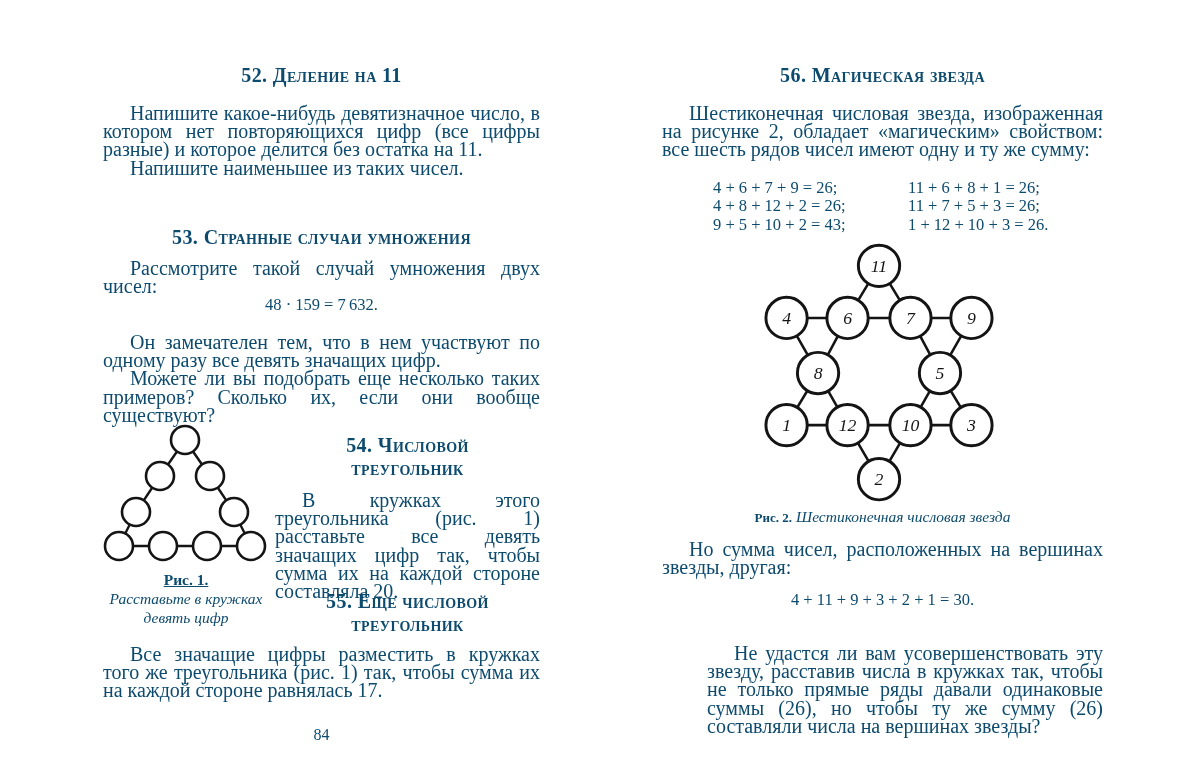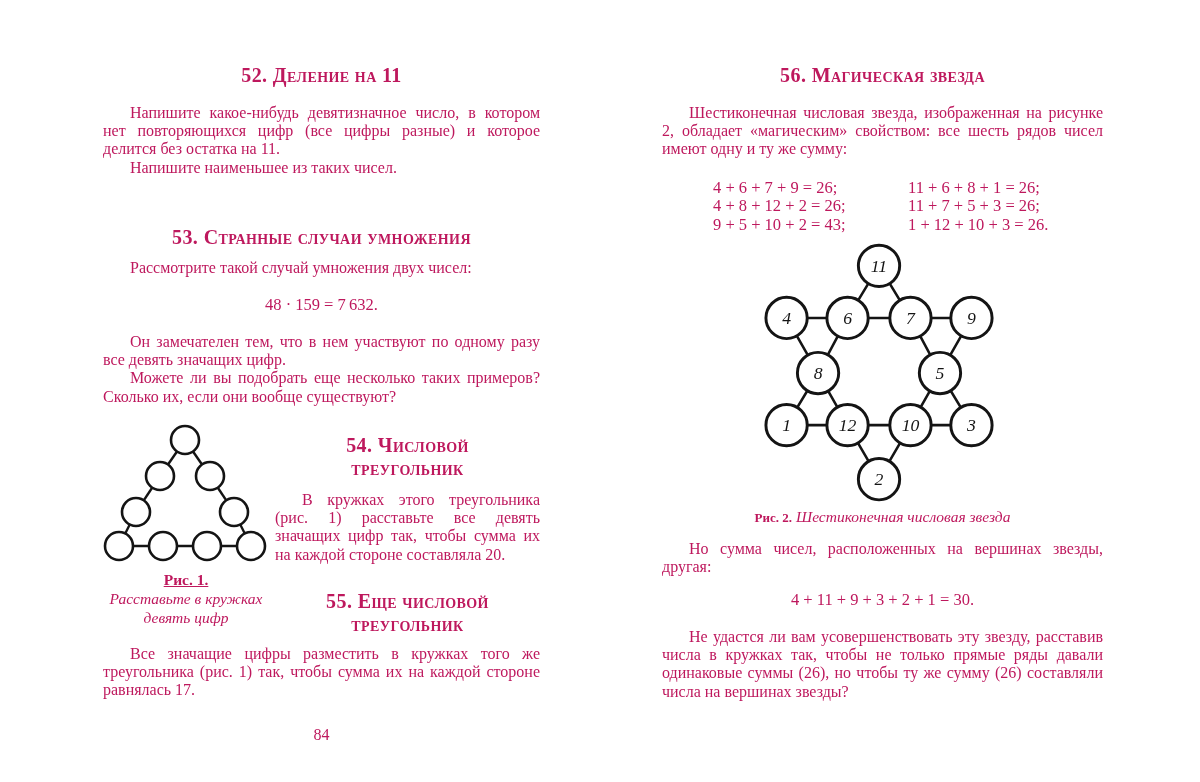--- a/index.html
+++ b/index.html
@@ -3,34 +3,34 @@
 <meta charset="utf-8">
 <title>Book page 84</title>
 <style>
   html, body { margin: 0; padding: 0; background: #e8e8e8; }
   .page {
     position: relative;
     width: 1200px;
     height: 782px;
     background: #ffffff;
     font-family: "Liberation Serif", "DejaVu Serif", serif;
-    color: #be185d;
+    color: #0c4a6e;
     overflow: hidden;
   }
   .col { position: absolute; top: 0; height: 782px; }
   .abs { position: absolute; left: 0; right: 0; }
   .heading {
     font-size: 20px;
     font-weight: 700;
     font-variant: small-caps;
     letter-spacing: 0.4px;
     text-align: center;
     line-height: 23px;
   }
-  .body { font-size: 16px; line-height: 18.2px; text-align: justify; }
+  .body { font-size: 20px; line-height: 18.2px; text-align: justify; }
   .body p { margin: 0; text-indent: 27px; }
   .eq { font-size: 16.5px; text-align: center; }
   .eqcol { position: absolute; top: 0; font-size: 16.5px; line-height: 18.3px; white-space: nowrap; }
   .fig-cap-label { font-weight: 700; font-size: 15.5px; text-align: center; margin-top: 8px; line-height: 19px; text-decoration: underline; }
   .fig-cap-italic { font-style: italic; font-size: 15.5px; text-align: center; line-height: 19px; }
   .caption-label { font-weight: 700; font-size: 13px; }
   .caption-italic { font-style: italic; font-size: 15.5px; }
   .page-number { text-align: center; font-size: 16px; }
   svg { display: block; }
   .star-num { font-style: italic; font-size: 18px; fill: #141414; }
@@ -176,18 +176,18 @@
       <span class="caption-label">Рис. 2.</span>
       <span class="caption-italic">Шестиконечная числовая звезда</span>
     </div>
 
     <div class="abs body" style="top:540px;">
       <p>Но сумма чисел, расположенных на вершинах звезды, другая:</p>
     </div>
 
     <div class="abs eq" style="top:590px;">4 + 11 + 9 + 3 + 2 + 1 = 30.</div>
 
-    <div class="abs body" style="top:628px;">
+    <div class="abs body" style="top:644px;margin-left:45px;">
       <p>Не удастся ли вам усовершенствовать эту звезду, расставив числа в кружках так, чтобы не только прямые ряды давали одинаковые суммы (26), но чтобы ту же сумму (26) составляли числа на вершинах звезды?</p>
     </div>
   </div>
 
 </div>
 
 </body></html>

